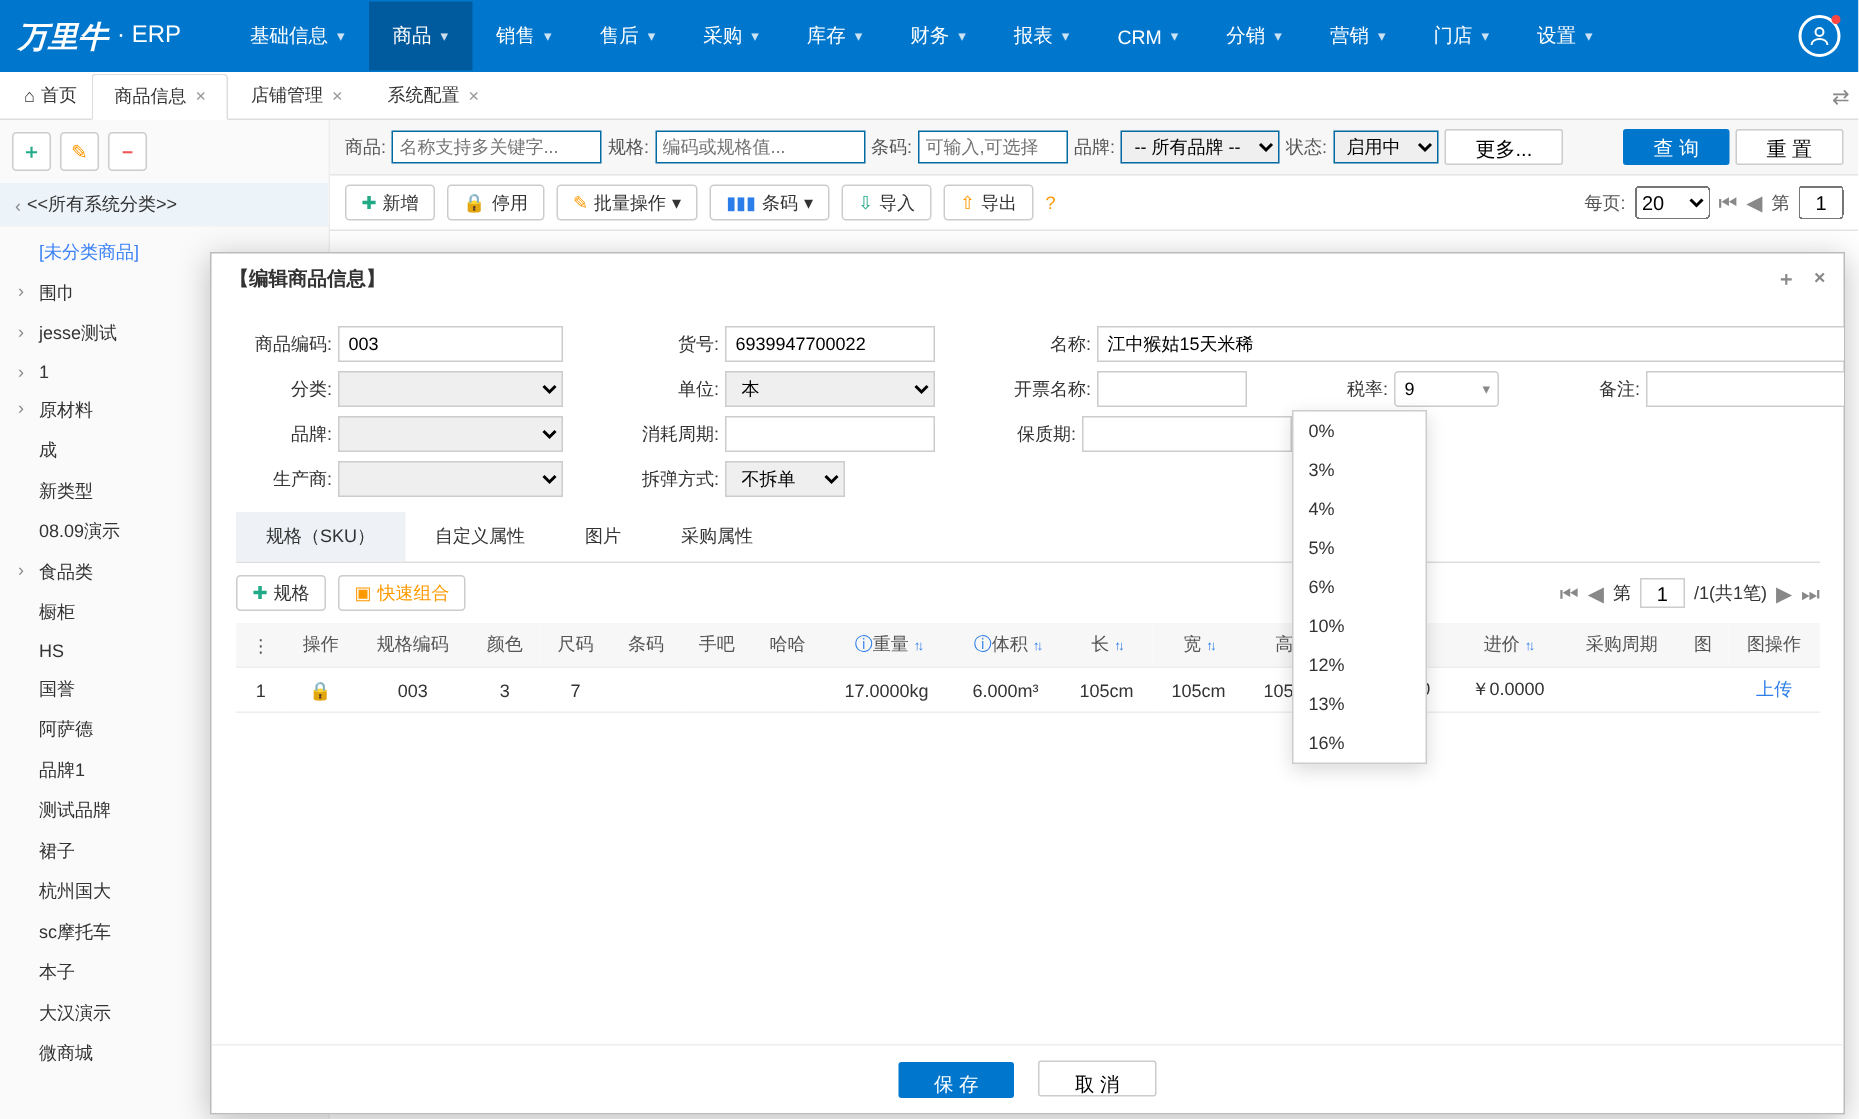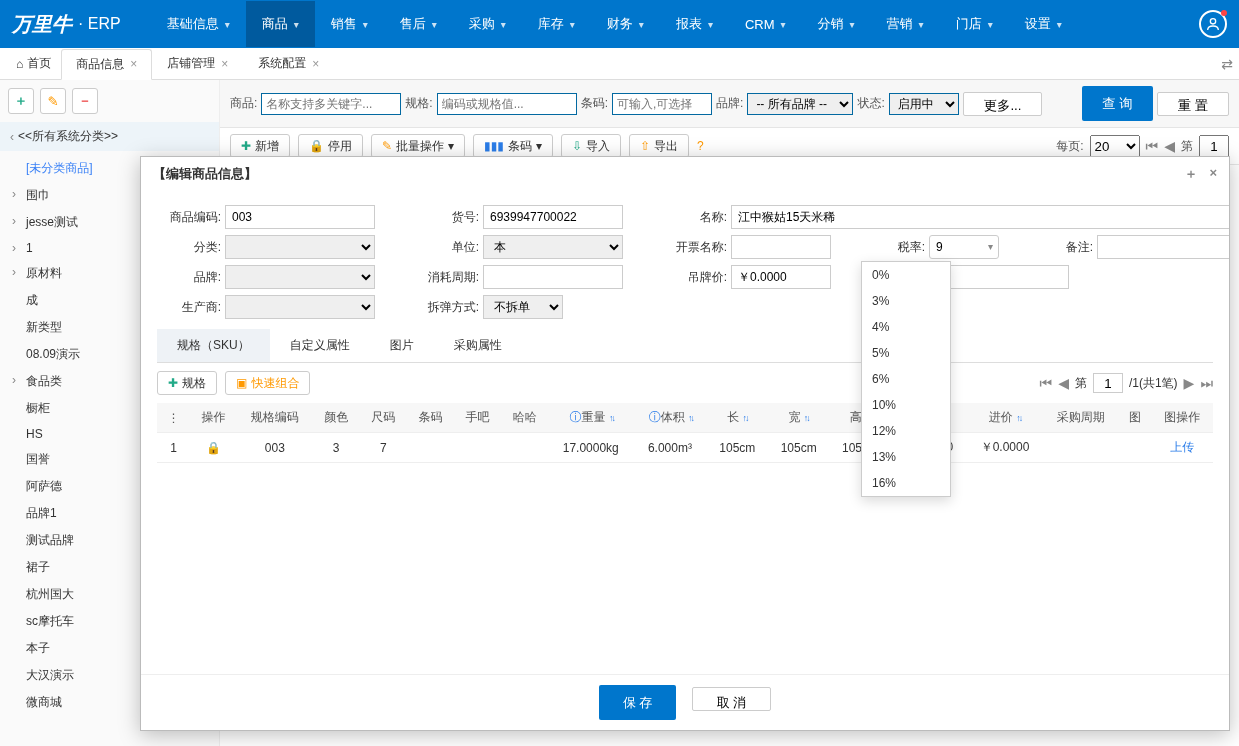--- a/index.html
+++ b/index.html
@@ -37,31 +37,31 @@
 .tree { list-style:none; padding: 4px 0; }
 .tree li { padding: 5px 10px 5px 26px; cursor:pointer; position:relative; font-size:12px; color:#333;}
 .tree li.hasChild::before { content:"\203A"; position:absolute; left:12px; color:#888;}
 .tree li.link { color: #3b82f6; }
 
 
 .content { flex:1; overflow:auto; }
 .filterbar { background:#f7f7f7; padding:6px 10px; display:flex; align-items:center; flex-wrap:wrap; gap:4px; border-bottom:1px solid #e5e5e5;}
 .filterbar label{ color:#555;}
 .filterbar input, .filterbar select { height:22px; border:1px solid #0369a1; padding:0 4px; font-size:12px;}
-.btn-primary { background:#0076cc; color:#fff; border:none; padding:4px 20px; height:35px; border-radius:2px; cursor:pointer;}
+.btn-primary { background:#0076cc; color:#fff; border:none; padding:4px 20px; height:24px; border-radius:2px; cursor:pointer;}
 .btn-default { background:#fff; border:1px solid #ccc; padding:4px 20px; height:24px; border-radius:2px; cursor:pointer;}
 
 .toolbar { padding:6px 10px; display:flex; align-items:center; gap:8px; border-bottom:1px solid #e5e5e5;}
 .tbtn { display:inline-flex; align-items:center; gap:4px; border:1px solid #ccc; background:#fff; padding:3px 10px; height:24px; border-radius:3px; cursor:pointer; font-size:12px;}
 .tbtn .g{color:#2a8;} .tbtn .o{color:#f90;} .tbtn .b{color:#2b7de9;}
 .toolbar .right { margin-left:auto; display:flex; align-items:center; gap:6px; color:#555;}
 .pager-icon{ color:#888; cursor:pointer; font-size:14px; }
 
 
-.modal { position:absolute; left:140px; top:156px; width:1090px; height:575px; background:#fff; border:1px solid #bbb; box-shadow:0 4px 20px rgba(0,0,0,.25); display:flex; flex-direction:column;}
+.modal { position:absolute; left:140px; top:168px; width:1090px; height:575px; background:#fff; border:1px solid #bbb; box-shadow:0 4px 20px rgba(0,0,0,.25); display:flex; flex-direction:column;}
 .modal-title { padding:8px 12px; font-size:13px; font-weight:bold; display:flex; align-items:center;}
 .modal-title .ctrls{ margin-left:auto; display:flex; gap:12px; color:#888; cursor:pointer;}
 .modal-body { flex:1; overflow:auto; padding: 8px 16px;}
 .form-row { display:flex; align-items:center; gap:10px; margin:6px 0;}
 .form-group { display:flex; align-items:center; }
 .form-group label { width:68px; text-align:right; padding-right:4px; font-size:12px; color:#333;}
 .form-group input, .form-group select { height:24px; border:1px solid #ccc; padding:0 6px; font-size:12px;}
 .w150{width:150px} .w140{width:140px} .w100{width:100px} .w80{width:80px} .w360{width:560px} .w240{width:230px}
 
 .tax-wrap { position:relative; }
@@ -78,21 +78,21 @@
 
 table.sku { width:100%; border-collapse:collapse; font-size:12px;}
 table.sku th, table.sku td { border-bottom:1px solid #eee; padding:6px 8px; text-align:center; white-space:nowrap;}
 table.sku th { background:#f7f7f7; font-weight:normal; color:#555;}
 .th-icon { color:#2b7de9; margin-left:2px;}
 .sort-icon::after{content:"\2191\2193"; font-size:9px; color:#2b7de9; letter-spacing:-2px;}
 .link{color:#2b7de9; cursor:pointer;}
 .lock{color:#2b7de9;}
 
 .modal-footer { padding:10px; text-align:center; border-top:1px solid #eee;}
-.modal-footer button{ padding:6px 24px; margin:0 6px; font-size:13px; border-radius:2px;font-family:Liberation Serif, serif;}
+.modal-footer button{ padding:6px 24px; margin:0 6px; font-size:13px; border-radius:2px;}
 </style>
 </head>
 <body>
 
 <div class="topnav">
   <span class="logo">万里牛</span>
   <span class="logo-sub">· ERP</span>
   <div class="topmenu">
     <div class="topmenu-item chev">
         <span>基础信息</span>
@@ -310,24 +310,20 @@
         </div>
     </div>
     <div class="form-row">
       <div class="form-group">
           <label>品牌:</label>
           <select class="w150"><option></option></select>
         </div>
       <div class="form-group" style="margin-left:30px">
           <label>消耗周期:</label>
           <input class="w140" value="" style="">
-        </div>
-      <div class="form-group" style="margin-left:30px">
-          <label>吊牌价:</label>
-          <input class="w100" value="￥0.0000" style="">
         </div>
       <div class="form-group" style="margin-left:20px">
           <label>保质期:</label>
           <input class="w140" value="" style="">
         </div>
     </div>
     <div class="form-row">
       <div class="form-group">
           <label>生产商:</label>
           <select class="w150"><option></option></select>

